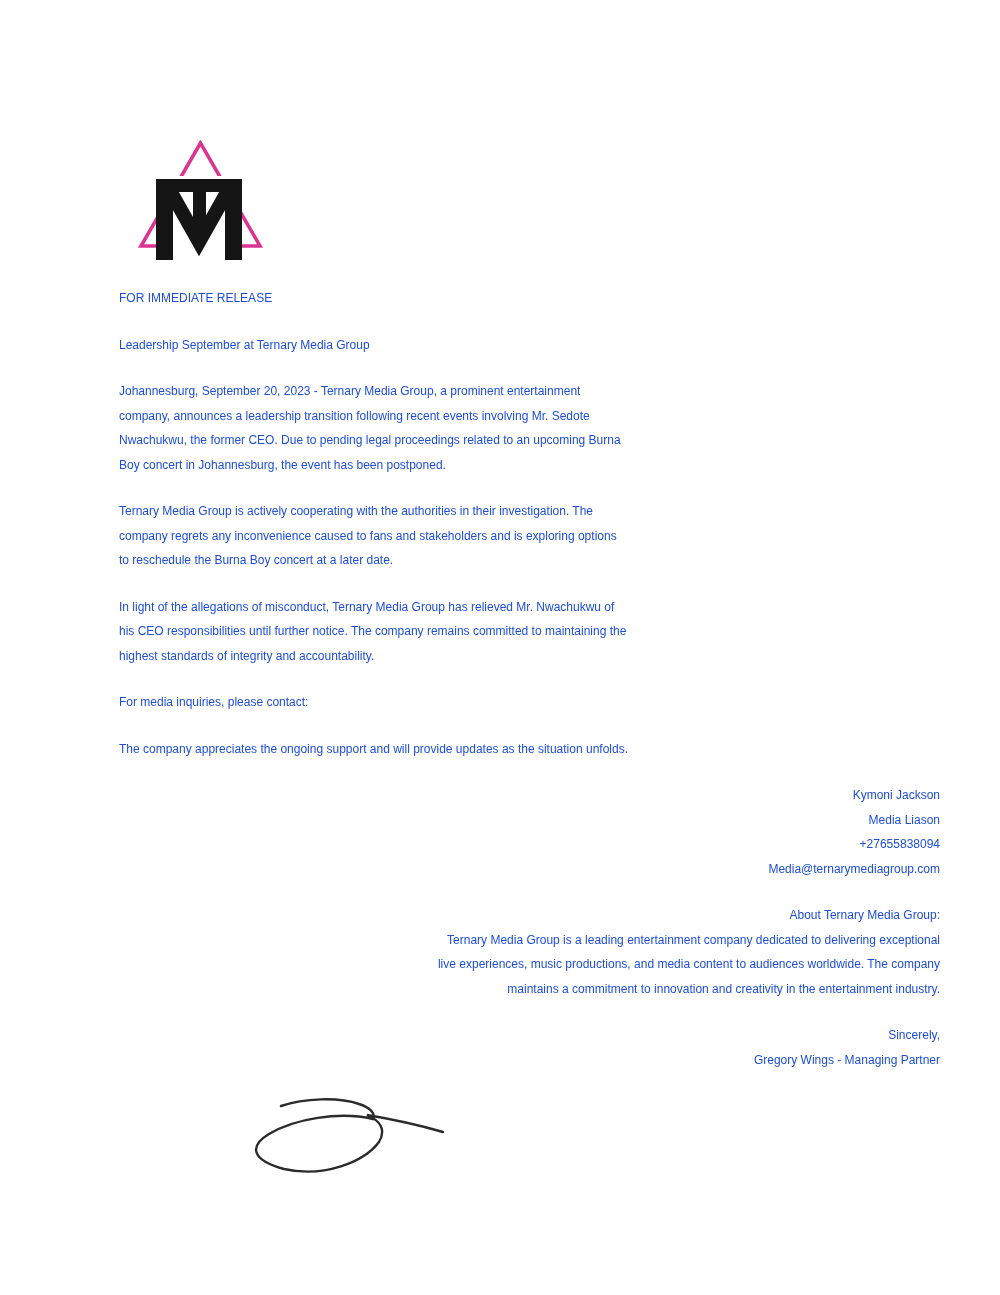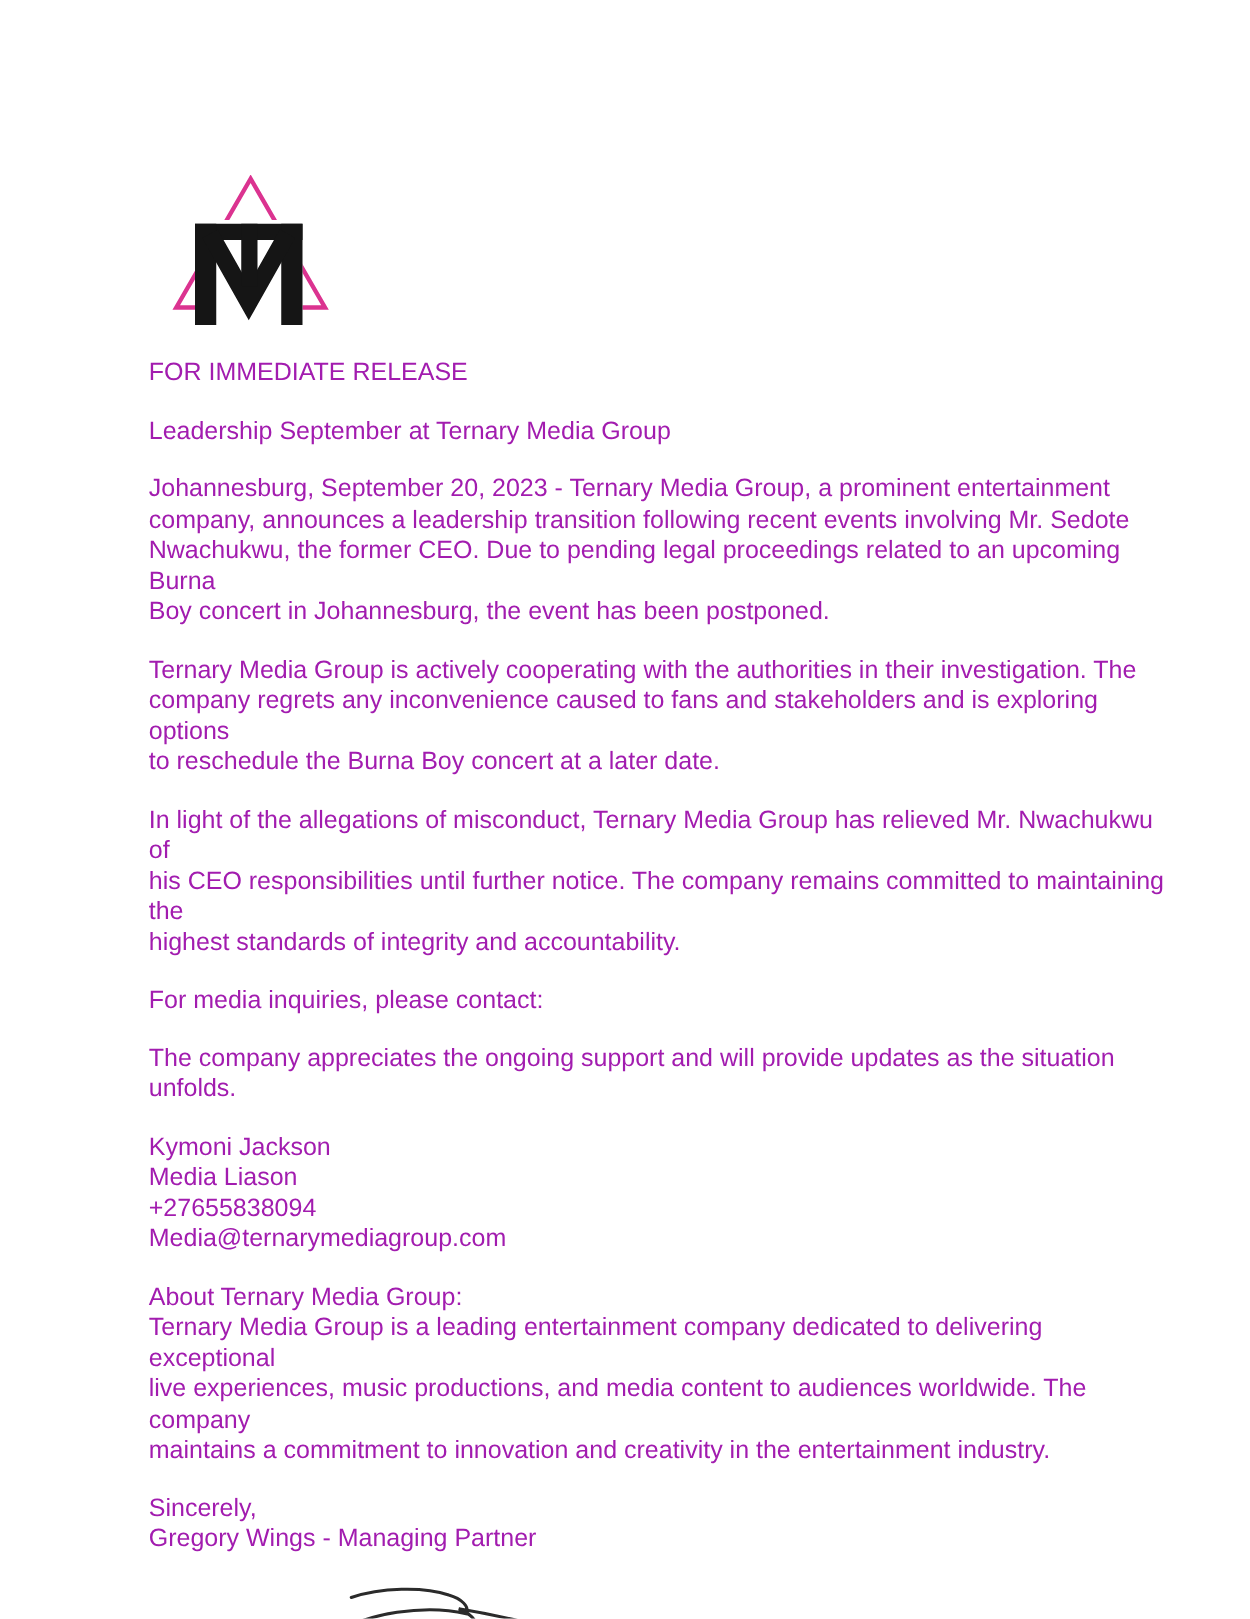--- a/index.html
+++ b/index.html
@@ -4,30 +4,30 @@
 <style>
   html, body { margin: 0; padding: 0; background: #ffffff; }
   .page {
     position: relative;
     width: 1000px;
     height: 1295px;
     background: #ffffff;
     box-sizing: border-box;
     padding: 140px 60px 0 119px;
     font-family: "Liberation Sans", sans-serif;
-    font-size: 20px;
-    color: #a21caf;
+    font-size: 12px;
+    color: #1d4ed8;
     overflow: hidden;
   }
   .logo { width: 127px; height: 122px; margin-left: 18px; }
   .logo svg { display: block; }
   .release { margin: 24px 0 22px; line-height: 24.5px; }
   .para { margin: 0 0 22px; line-height: 24.5px; white-space: pre-line; }
   .block { margin: 0 0 22px; }
-  .block div { line-height: 24.5px; white-space: pre-line; }
+  .block div { line-height: 24.5px; white-space: pre-line; text-align: right; }
   .signature { margin: 8px 0 0 120px; }
   .signature svg { display: block; }
 </style>
 </head>
 <body>
 
 <div class="page">
 
   <div class="logo">
     <svg width="127" height="122" viewBox="0 0 127 122">

